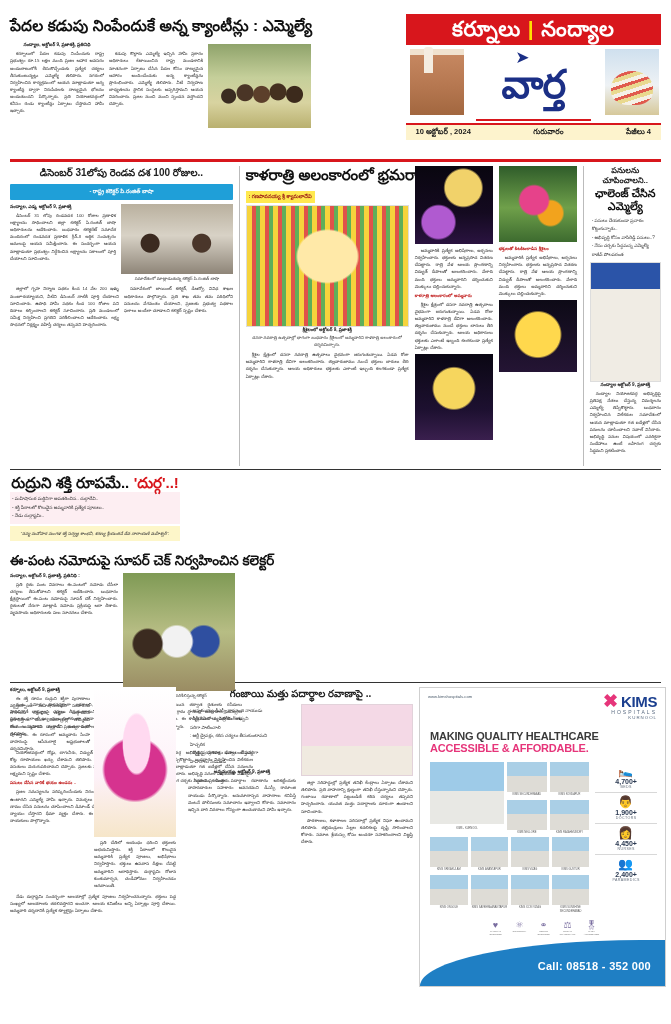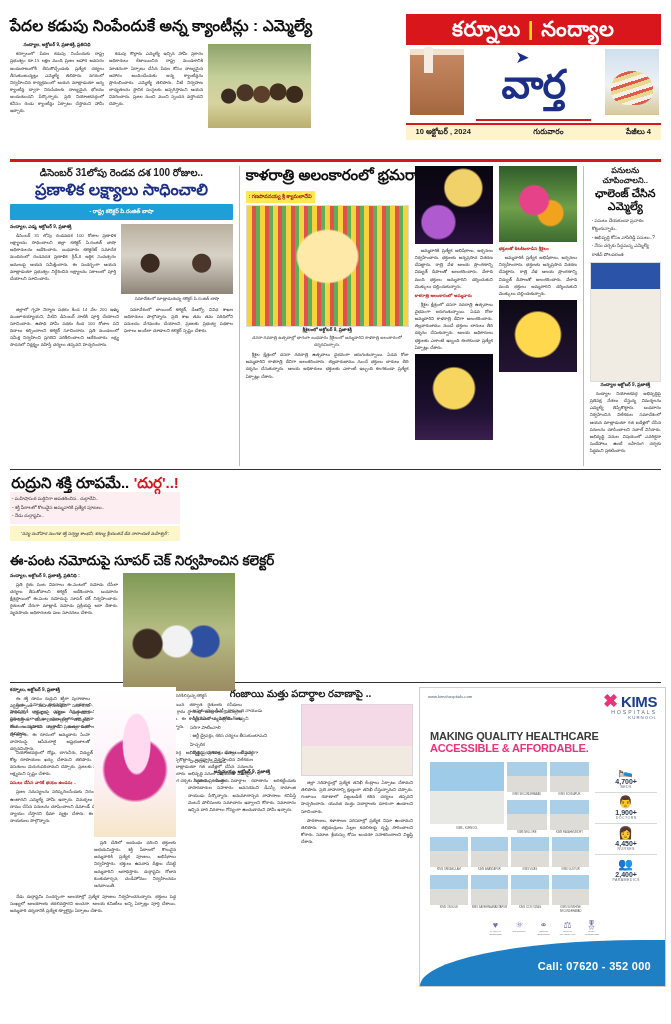--- a/index.html
+++ b/index.html
@@ -331,21 +331,20 @@
       </div>
     </div>
   </div>
 
   <div class="rule-thick"></div>
 
   <div class="sec2">
 
     <div class="s2-a">
       <div class="kicker">డిసెంబర్ 31లోపు రెండవ దశ 100 రోజుల..</div>
-      <div class="head-blue">ప్రణాళిక లక్ష్యాలు సాధించాలి</div>
       <div class="banner-blue">- రాష్ట్ర కలెక్టర్ పి.రంజిత్ బాషా</div>
       <div style="display:flex; gap:5px;">
         <div style="width:106px">
           <div class="byline" style="text-align:left">నంద్యాల, ఎడ్మ, అక్టోబర్ 9, ప్రజాశక్తి</div>
           <div class="txt">
               <p class="ind">డిసెంబర్ 31 లోపు రెండవదశ 100 రోజుల ప్రణాళిక లక్ష్యాలను సాధించాలని జిల్లా కలెక్టర్ పి.రంజిత్ బాషా అధికారులను ఆదేశించారు. బుధవారం కలెక్టరేట్ సమావేశ మందిరంలో రెండవదశ ప్రణాళిక గ్రీన్-II ఆర్థిక సంవత్సరం అమలుపై ఆయన సమీక్షించారు. ఈ సందర్భంగా ఆయన మాట్లాడుతూ ప్రభుత్వం నిర్దేశించిన లక్ష్యాలను సకాలంలో పూర్తి చేయాలని సూచించారు.</p>
             </div>
         </div>
         <div style="width:112px">
           <div class="ph ph-meeting"></div>
@@ -643,18 +642,18 @@
             <div class="kims-bico">⚖</div>
             <div class="kims-blbl">ORGAN TRANSPLANT</div>
           </div>
           <div class="kims-badge">
             <div class="kims-bico">🎖</div>
             <div class="kims-blbl">NABH ACCREDITED</div>
           </div>
         </div>
 
         <div class="kims-foot"></div>
-        <div class="kims-call">Call: 07620 - 352 000</div>
+        <div class="kims-call">Call: 08518 - 352 000</div>
       </div>
     </div>
   </div>
 
 </div>
 
 </body></html>

